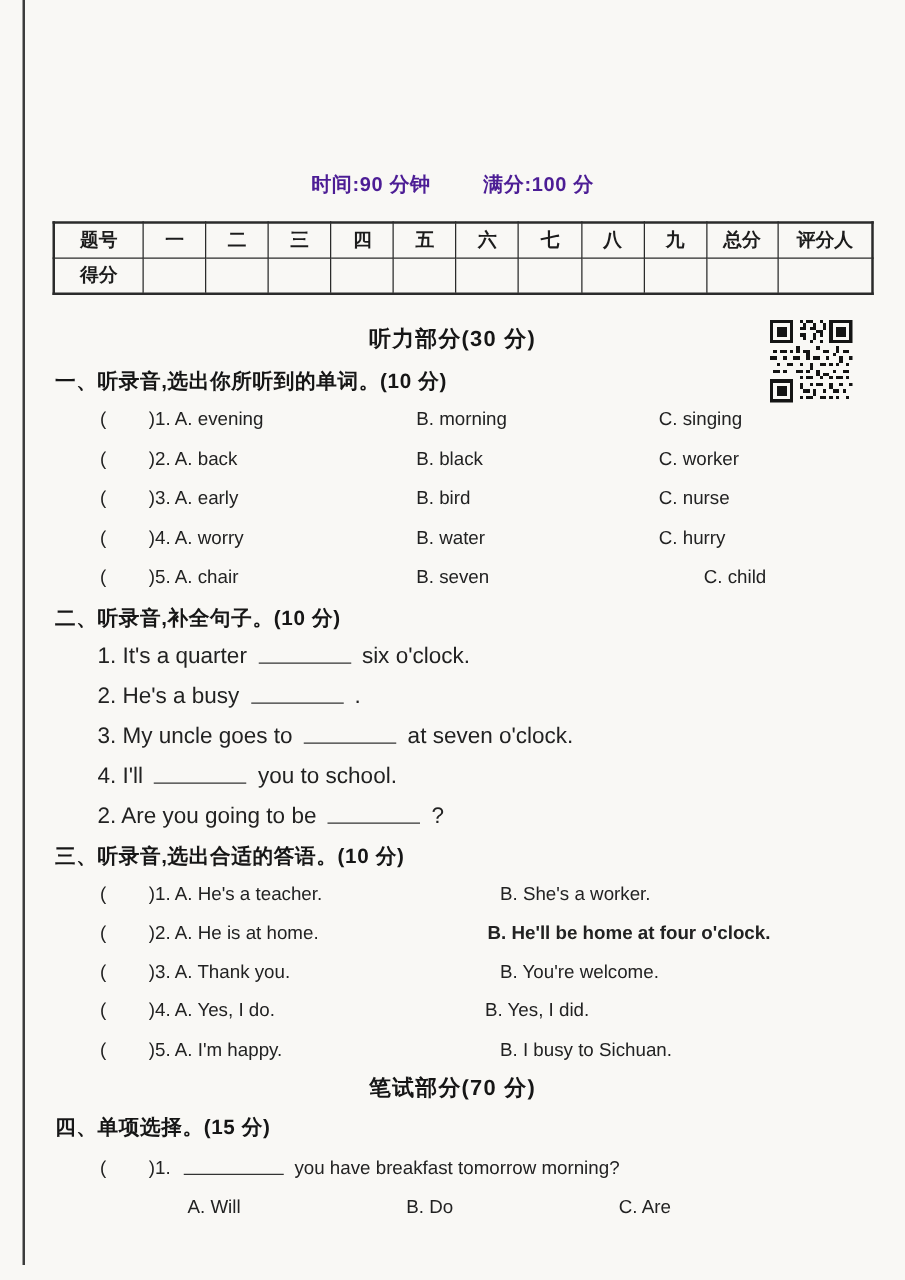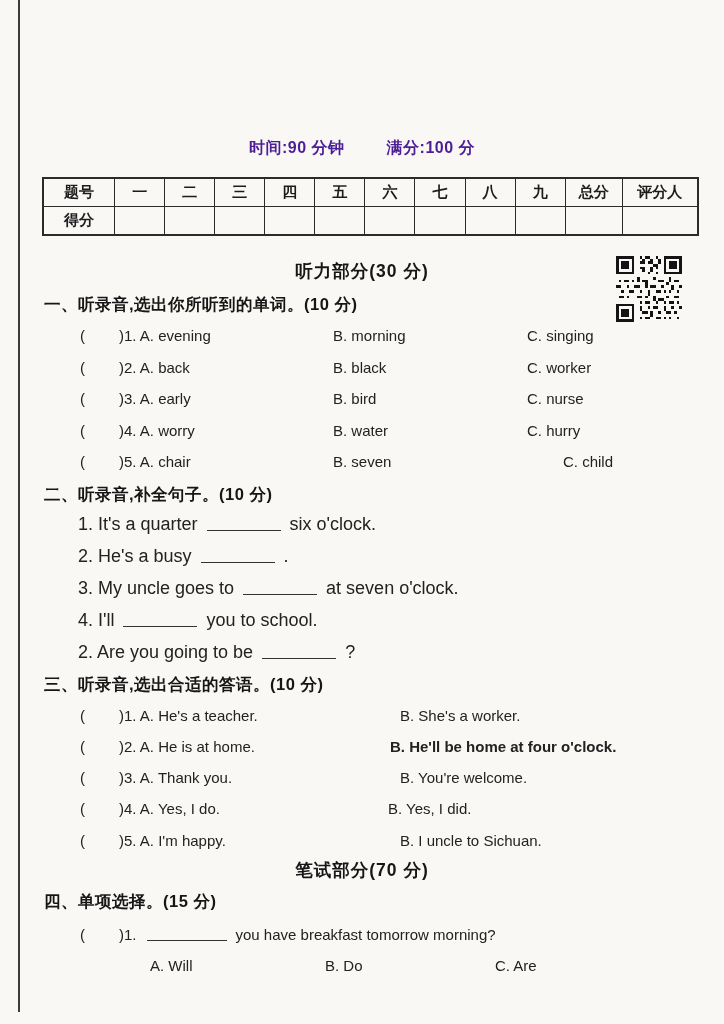--- a/index.html
+++ b/index.html
@@ -210,21 +210,21 @@
     <span class="optB" style="left:400px;">B. You're welcome.</span>
   </div>
   <div class="row" style="top:800px;">
     <span class="paren" style="left:80px;">(</span>
     <span class="optA" style="left:119px;">)4. A. Yes, I do.</span>
     <span class="optB" style="left:388px;">B. Yes, I did.</span>
   </div>
   <div class="row" style="top:832px;">
     <span class="paren" style="left:80px;">(</span>
     <span class="optA" style="left:119px;">)5. A. I'm happy.</span>
-    <span class="optB" style="left:400px;">B. I uncle to Sichuan.</span>
+    <span class="optB" style="left:400px;">B. I busy to Sichuan.</span>
   </div>
 
   <div class="center-title" style="top:858px;">笔试部分(70 分)</div>
 
   <div class="sec-heading" style="top:891px;">四、单项选择。(15 分)</div>
 
   <div class="row" style="top:926px;">
     <span class="paren" style="left:80px;">(</span>
     <span class="optA" style="left:119px;"><span>)1.</span><span class="blank q"></span><span>you have breakfast tomorrow morning?</span></span>
   </div>

